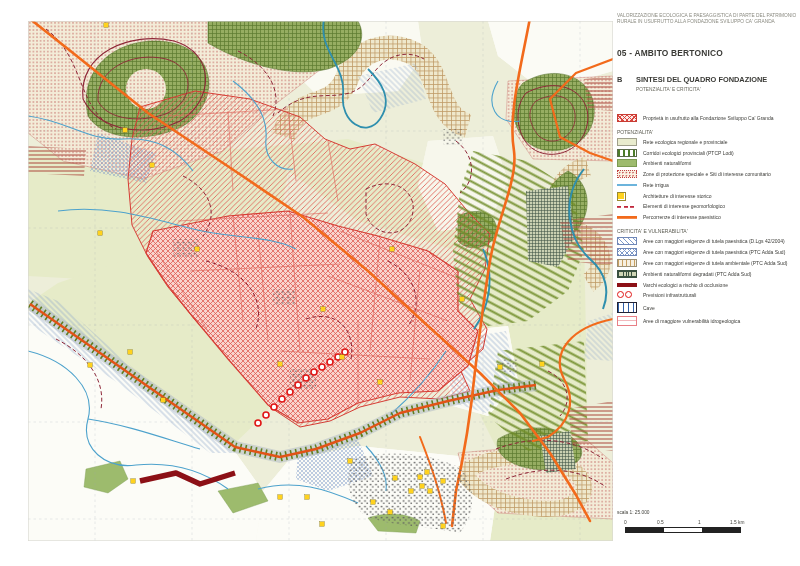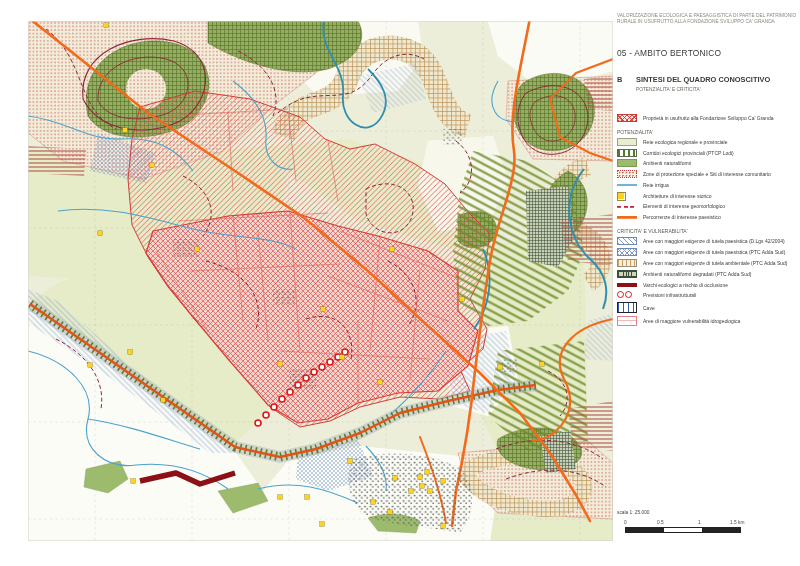--- a/index.html
+++ b/index.html
@@ -1,21 +1,21 @@
 <!DOCTYPE html>
 <html><head>
 <meta charset="utf-8">
 <style>
   html,body{margin:0;padding:0}
   body{width:800px;height:566px;background:#ffffff;font-family:"Liberation Sans",sans-serif;position:relative;overflow:hidden}
   .sheet{position:absolute;inset:0}
   #map{position:absolute;left:28px;top:21px;width:585px;height:520px}
   .panel{position:absolute;left:617px;top:13px;width:180px}
   .proj{font-size:4.8px;line-height:6px;color:#8a8a80}
-  .sheet-title{margin-top:23px;font-size:8.4px;font-weight:normal;color:#3a3a36;letter-spacing:.2px}
+  .sheet-title{margin-top:23px;font-size:8.4px;font-weight:bold;color:#3a3a36;letter-spacing:.2px}
   .sec{margin-top:17px;display:flex;font-size:7.4px;font-weight:bold;color:#3a3a36}
   .sec .b{width:19px;flex:0 0 19px}
   .sec-sub{margin-left:19px;margin-top:2.5px;font-size:4.8px;color:#6a6a60}
   #legend-root{margin-top:22px}
   .lg-title{font-size:5px;color:#5c5c52;margin:7px 0 3px}
   .lg-item{display:flex;align-items:center;margin-bottom:2.6px;min-height:8.2px}
   .lg-item .lbl{font-size:5px;color:#3c3c38;margin-left:6px;white-space:nowrap}
   .sw{width:20px;height:8px;flex:0 0 20px;box-sizing:border-box;position:relative}
   .sw-redx{border:1px solid #c83c34;background-color:#fbe9e6;background-image:repeating-linear-gradient(45deg,rgba(216,60,52,.95) 0 .9px,transparent .9px 3.4px),repeating-linear-gradient(-45deg,rgba(216,60,52,.95) 0 .9px,transparent .9px 3.4px)}
   .sw-pgreen{background:#e9ecce;border:.5px solid #a0a08c}
@@ -301,21 +301,21 @@
 </svg>
 
 <div class="panel">
   <div class="proj">
     <span>VALORIZZAZIONE ECOLOGICA E PAESAGGISTICA DI PARTE DEL PATRIMONIO</span><br>
     <span>RURALE IN USUFRUTTO ALLA FONDAZIONE SVILUPPO CA' GRANDA</span>
   </div>
   <div class="sheet-title">05 - AMBITO BERTONICO</div>
   <div class="sec">
     <span class="b">B</span>
-    <span>SINTESI DEL QUADRO CONOSCITIVO</span>
+    <span>SINTESI DEL QUADRO FONDAZIONE</span>
   </div>
   <div class="sec-sub">POTENZIALITA' E CRITICITA'</div>
   <div id="legend-root">
         <div class="lg-item">
           <span class="sw sw-redx"></span>
           <span class="lbl">Proprietà in usufrutto alla Fondazione Sviluppo Ca' Granda</span>
         </div>
         <div class="lg-title">POTENZIALITA'</div>
         <div class="lg-item">
           <span class="sw sw-pgreen"></span>

